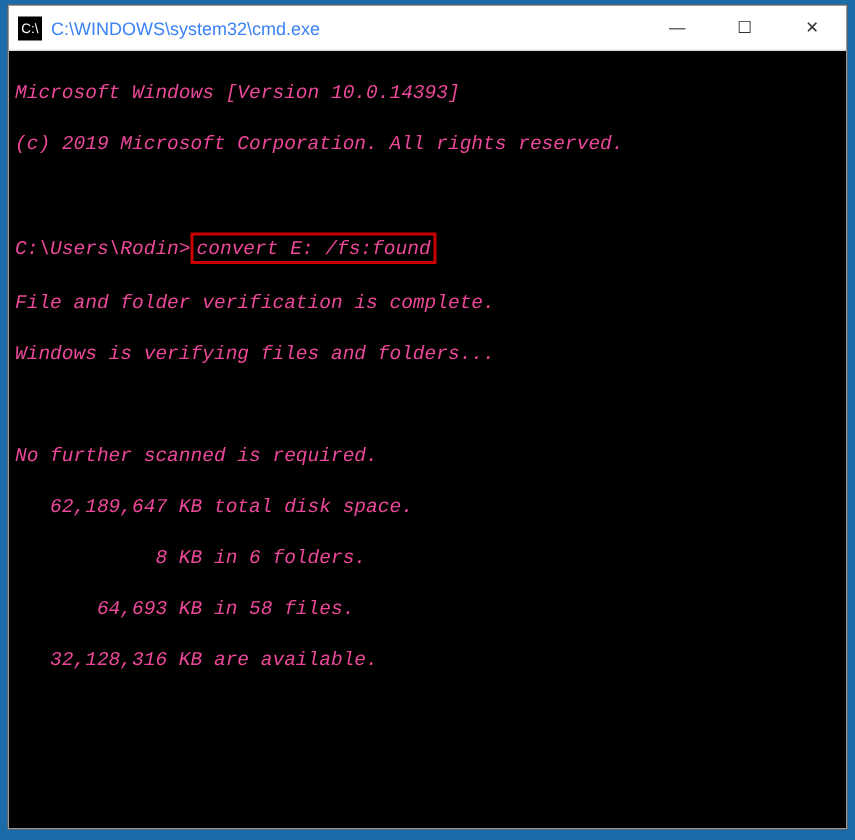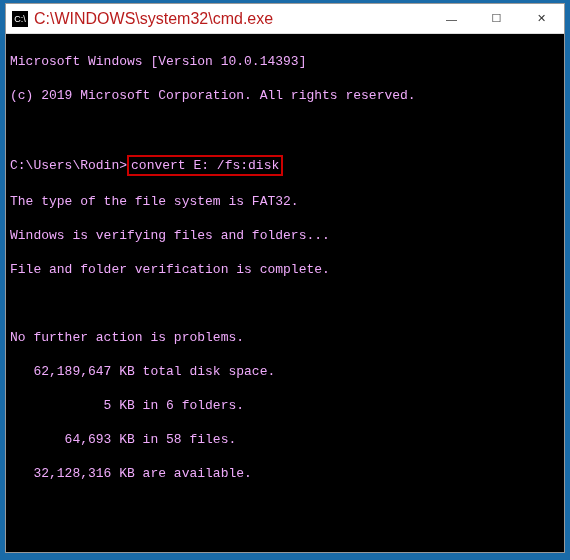--- a/index.html
+++ b/index.html
@@ -35,48 +35,49 @@
       color: #fff;
       font-size: 9px;
       display: flex;
       align-items: center;
       justify-content: center;
       margin-right: 6px;
       font-family: sans-serif;
     }
     .titlebar-text {
       font-family: 'Segoe UI', Tahoma, sans-serif;
-      font-size: 16px;
-      color: #b91c1c;
+      font-size: 12px;
+      color: #3b82f6;
       flex: 1;
     }
     .titlebar-buttons {
       display: flex;
       height: 100%;
     }
     .tbtn {
       width: 45px;
       height: 29px;
       display: flex;
       align-items: center;
       justify-content: center;
       font-family: 'Segoe UI', sans-serif;
       font-size: 11px;
       color: #333;
       cursor: pointer;
     }
     .term {
       flex: 1;
       background: #000;
-      color: #f0abfc;
+      color: #ec4899;
       font-size: 13px;
       line-height: 17px;
       padding: 2px 4px;
       overflow: hidden;
       white-space: pre;
+      font-style: italic;
     }
     .line { display: block; white-space: pre; }
     .highlight {
       border: 2px solid #cc0000;
       padding: 0 2px;
       display: inline-block;
     }
   </style>
 </head>
 <body>
@@ -88,28 +89,27 @@
     <div class="titlebar-buttons">
       <div class="tbtn">—</div>
       <div class="tbtn">☐</div>
       <div class="tbtn close">✕</div>
     </div>
   </div>
   <div class="term">
 <span class="line">Microsoft Windows [Version 10.0.14393]</span>
 <span class="line">(c) 2019 Microsoft Corporation. All rights reserved.</span>
 <span class="line"> </span>
-<span class="line"><span>C:\Users\Rodin&gt;</span><span class="highlight">convert E: /fs:disk</span></span>
-<span class="line">The type of the file system is FAT32.</span>
+<span class="line"><span>C:\Users\Rodin&gt;</span><span class="highlight">convert E: /fs:found</span></span>
+<span class="line">File and folder verification is complete.</span>
 <span class="line">Windows is verifying files and folders...</span>
-<span class="line">File and folder verification is complete.</span>
 <span class="line"> </span>
-<span class="line">No further action is problems.</span>
+<span class="line">No further scanned is required.</span>
 <span class="line">   62,189,647 KB total disk space.</span>
-<span class="line">            5 KB in 6 folders.</span>
+<span class="line">            8 KB in 6 folders.</span>
 <span class="line">       64,693 KB in 58 files.</span>
 <span class="line">   32,128,316 KB are available.</span>
 
 
 
 
 
 
 
 

